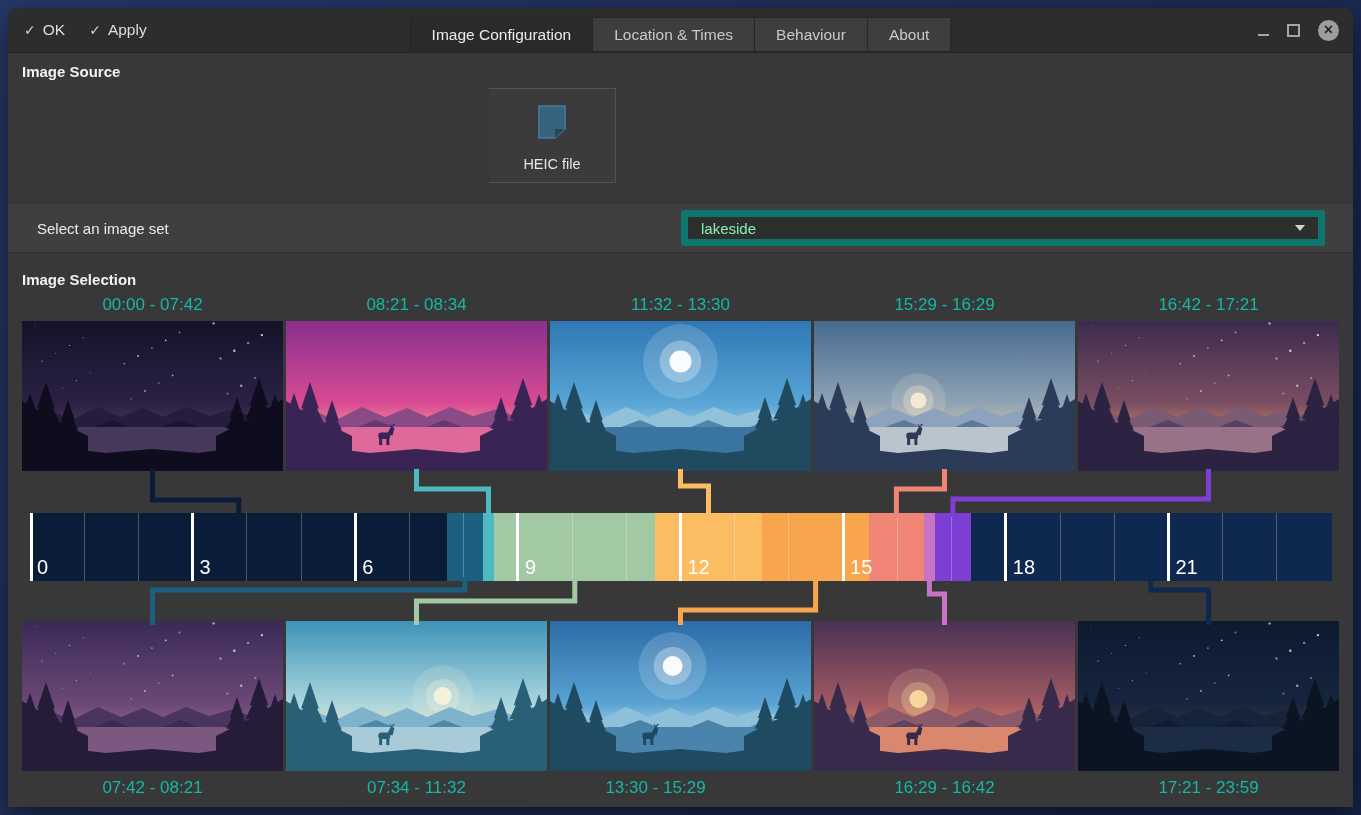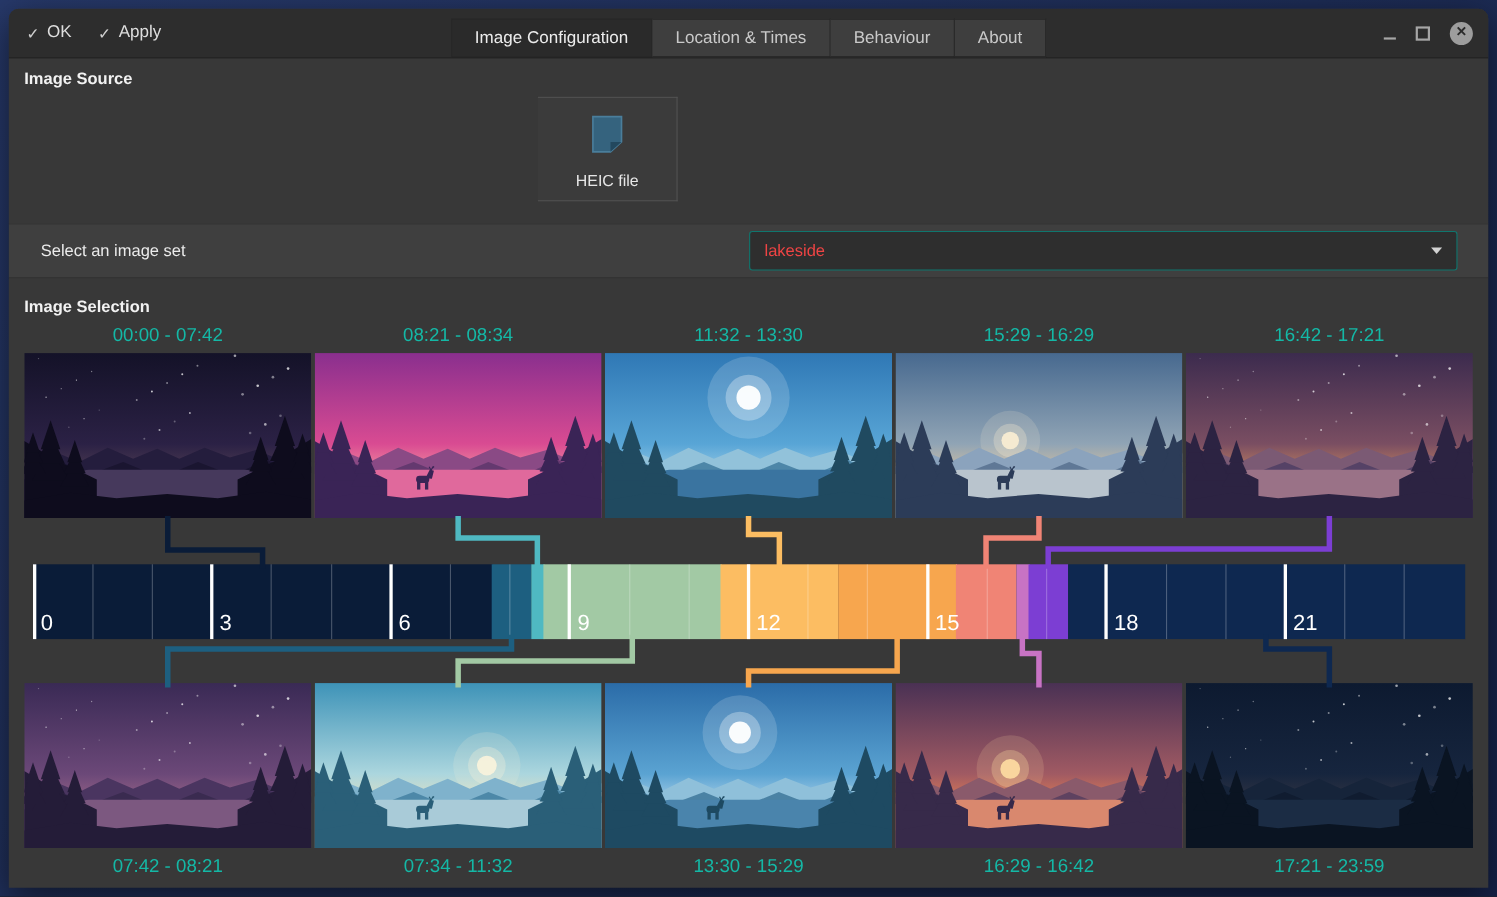--- a/index.html
+++ b/index.html
@@ -28,22 +28,22 @@
   .section-title{position:absolute;color:#f2f2f2;font-weight:bold;font-size:15px;}
   .src-group{position:absolute;left:481px;top:80px;display:flex;}
   .src-btn{width:127px;height:95px;background:#3b3b3b;border:1px solid #525252;border-left:none;
     display:flex;flex-direction:column;align-items:center;justify-content:center;gap:8px;
     color:#e6e6e6;font-size:14.5px;font-family:inherit;padding:0;}
   .src-btn.first{border-left:1px solid #525252;}
   .src-btn.selected{background:#272727;}
   .select-row{position:absolute;left:0;top:195px;width:100%;height:48px;background:#3f3f3f;
     border-top:1px solid #343434;border-bottom:1px solid #313131;}
   .select-label{position:absolute;left:29px;top:0;height:48px;display:flex;align-items:center;color:#ebebeb;font-size:15px;}
-  .combo{position:absolute;left:673px;top:6px;width:644px;height:36px;background:#2e2e2e;border:1px solid #0f766e;
-    border-radius:3px;display:flex;align-items:center;justify-content:space-between;color:#ef4444;
+  .combo{position:absolute;left:673px;top:6px;width:644px;height:36px;background:#2e2e2e;border:7px solid #0f766e;
+    border-radius:3px;display:flex;align-items:center;justify-content:space-between;color:#86efac;
     font-size:15px;padding:0 13px;box-sizing:border-box;}
   .caret{width:0;height:0;border-left:5.5px solid transparent;border-right:5.5px solid transparent;border-top:6.5px solid #d2d2d2;}
   .time-label{position:absolute;width:261px;text-align:center;color:#14b8a6;font-size:17px;}
   .thumb{position:absolute;width:261px;height:150px;overflow:hidden;}
   .thumb svg{display:block;}
   #timeline{position:absolute;left:22px;top:505px;width:1301px;height:68px;}
   .seg{position:absolute;top:0;height:68px;}
   .tick{position:absolute;top:0;height:68px;}
   .hlabel{position:absolute;bottom:2px;color:#ffffff;font-size:20px;}
   #connectors{position:absolute;left:0;top:0;pointer-events:none;}
@@ -461,21 +461,21 @@
             <polygon points="247.1968,90.28 258.8032,90.28 253,73" fill="#2a5f78"></polygon>
             <g transform="translate(93,120) scale(1.5)" fill="#2a5f78" stroke="#2a5f78">
               <rect x="0" y="-5.2" width="7" height="3.4" rx="1.6"></rect>
               <rect x="0.6" y="-3" width="1" height="5.2"></rect>
               <rect x="5.4" y="-3" width="1" height="5.2"></rect>
               <polygon points="5.9,-4.6 8.1,-8.8 9.7,-8.4 8.7,-4.4"></polygon>
               <path d="M8.5,-8.8 l1.3,-2.5 M8.7,-8.8 l-1.3,-2.3 M9.2,-10.2 l1.2,-1.1" stroke-width="0.7" fill="none"></path>
             </g>
           </svg>
         </div>
-        <div class="time-label" style="left: 542px; top: 770px;">13:30 - 15:29</div>
+        <div class="time-label" style="left: 517px; top: 770px;">13:30 - 15:29</div>
         <div class="thumb" style="left: 542px; top: 613px;">
           <svg width="261" height="150" viewBox="0 0 261 150">
             <defs>
               <linearGradient id="skyB2" x1="0" y1="0" x2="0" y2="1">
                 <stop offset="0" stop-color="#2b6ca8"></stop>
                 <stop offset="0.55" stop-color="#5aa3d2"></stop>
                 <stop offset="0.8" stop-color="#c3dff0"></stop>
               </linearGradient>
             </defs>
             <rect width="261" height="150" fill="url(#skyB2)"></rect>

